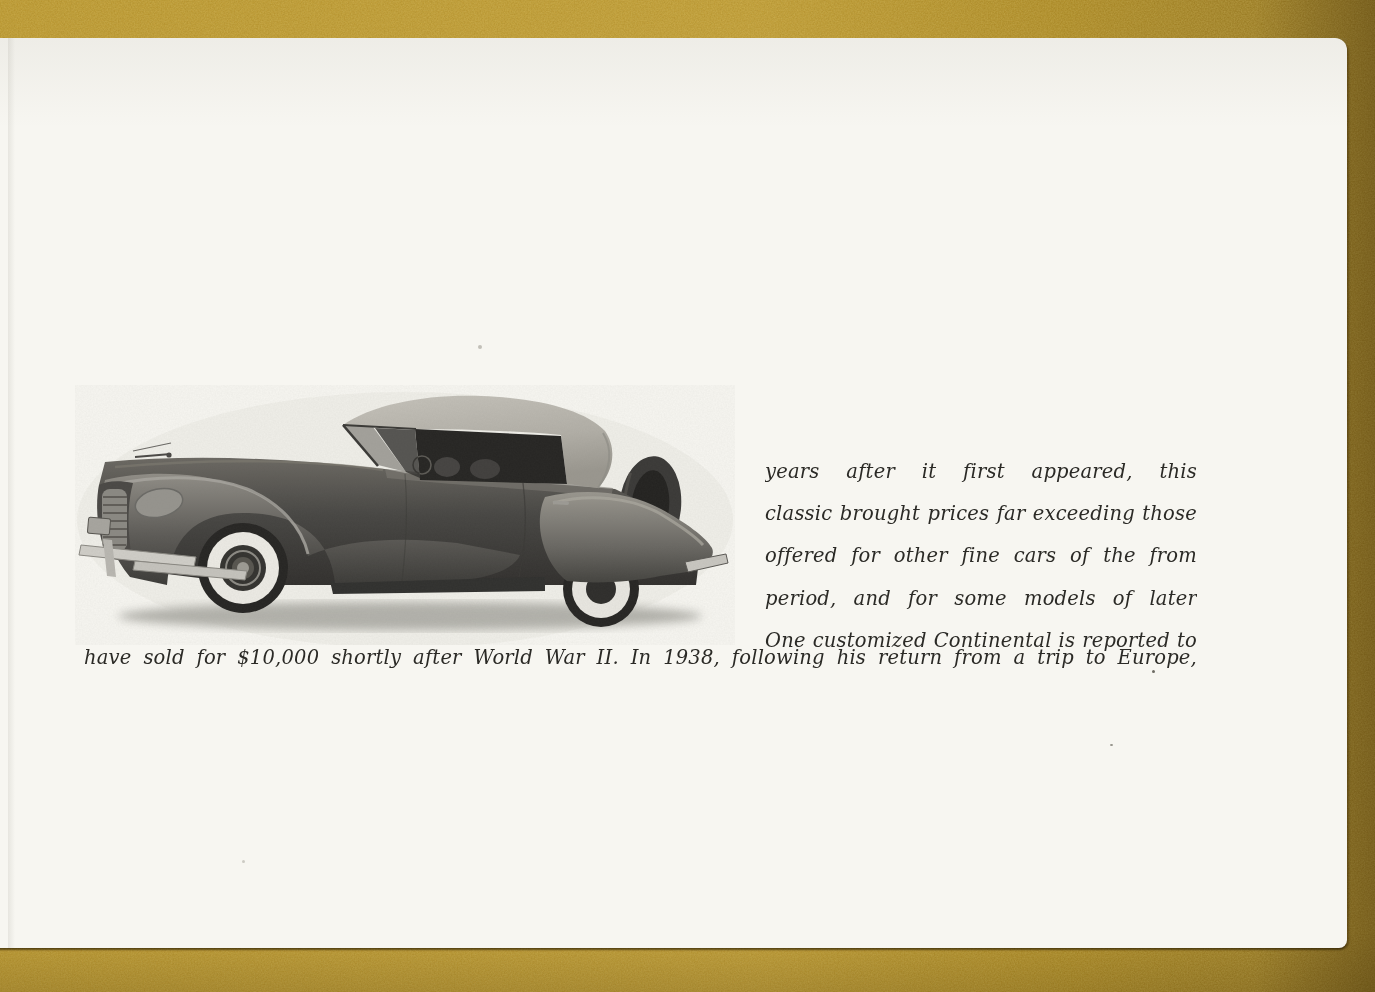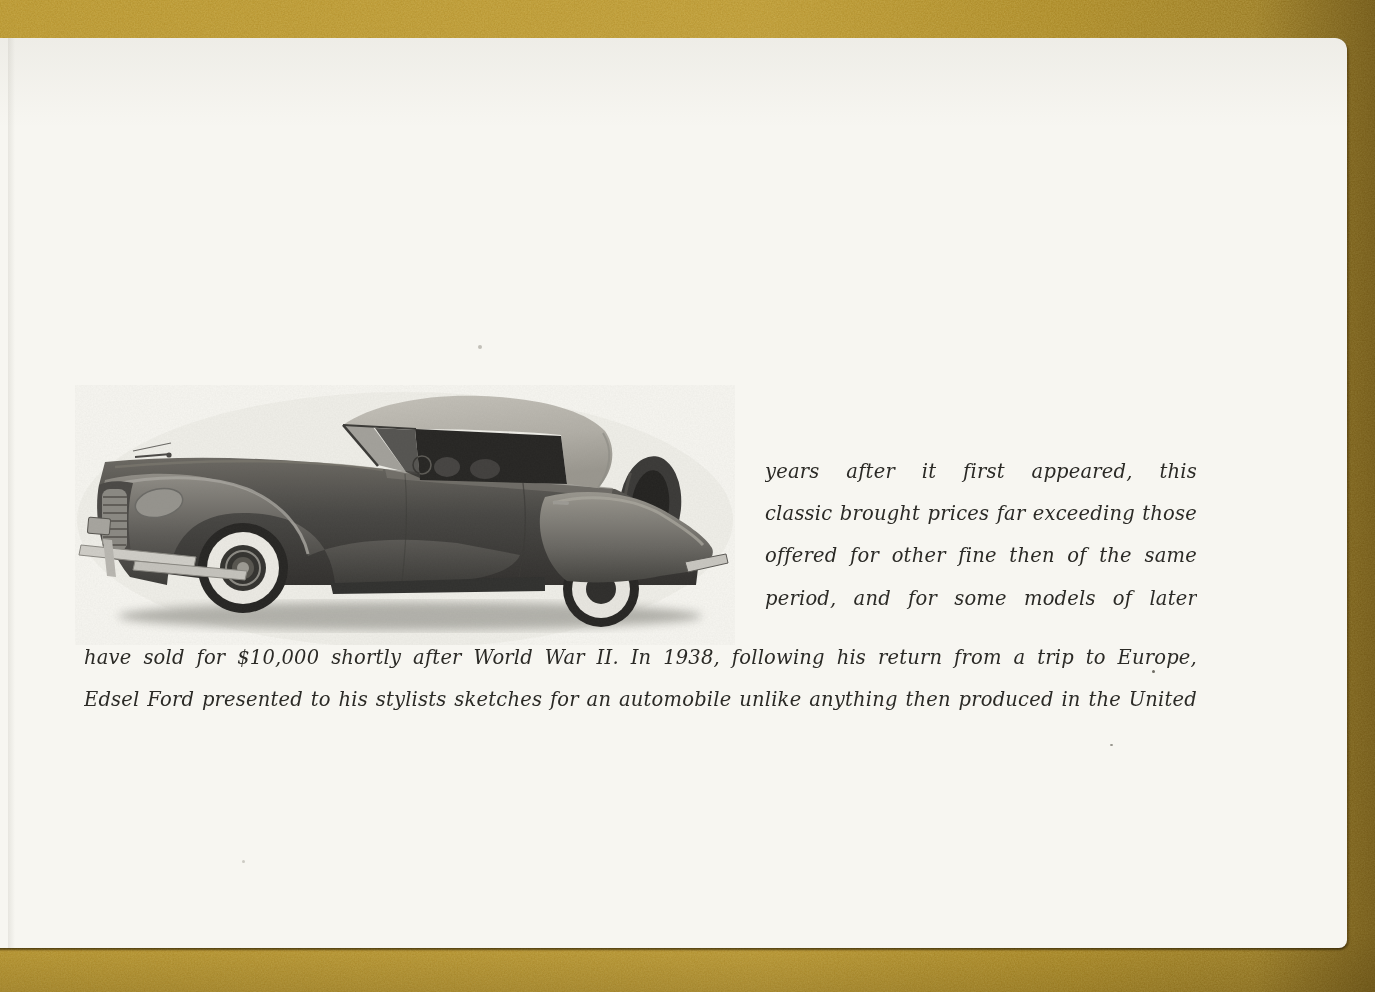--- a/index.html
+++ b/index.html
@@ -198,21 +198,21 @@
       <path d="M330,89 C333,125 331,162 327,196" stroke="#3a3936" stroke-width="1.1" fill="none" opacity="0.5"></path>
       <rect x="478" y="116" width="16" height="3.6" rx="1.8" fill="#9d9b95" transform="rotate(4 486 118)"></rect>
 
       <rect width="660" height="260" filter="url(#grain)" opacity="0.16"></rect>
     </svg>
   </div>
 
   <div class="bodytext text-right">
     <div class="line">years after it first appeared, this American</div>
     <div class="line">classic brought prices far exceeding those</div>
-    <div class="line">offered for other fine then of the same</div>
+    <div class="line">offered for other fine cars of the from</div>
     <div class="line">period, and for some models of later years.</div>
+    <div class="line">One customized Continental is reported to</div>
   </div>
 
   <div class="bodytext text-bottom">
     <div class="line">have sold for $10,000 shortly after World War II. In 1938, following his return from a trip to Europe,</div>
-    <div class="line">Edsel Ford presented to his stylists sketches for an automobile unlike anything then produced in the United</div>
   </div>
 </div>
 
 </body></html>

